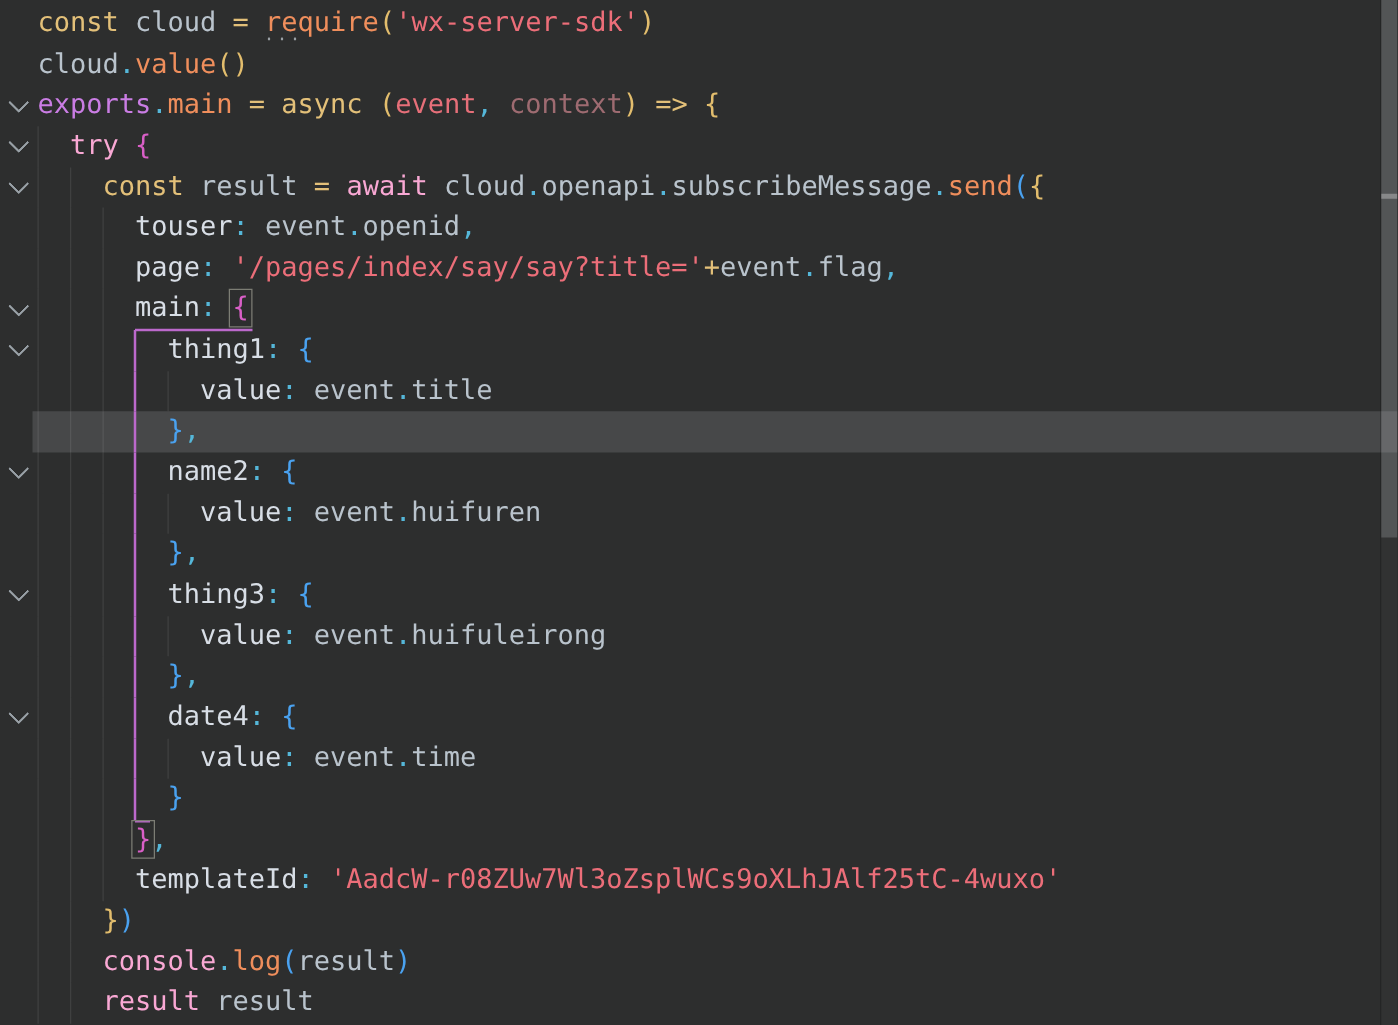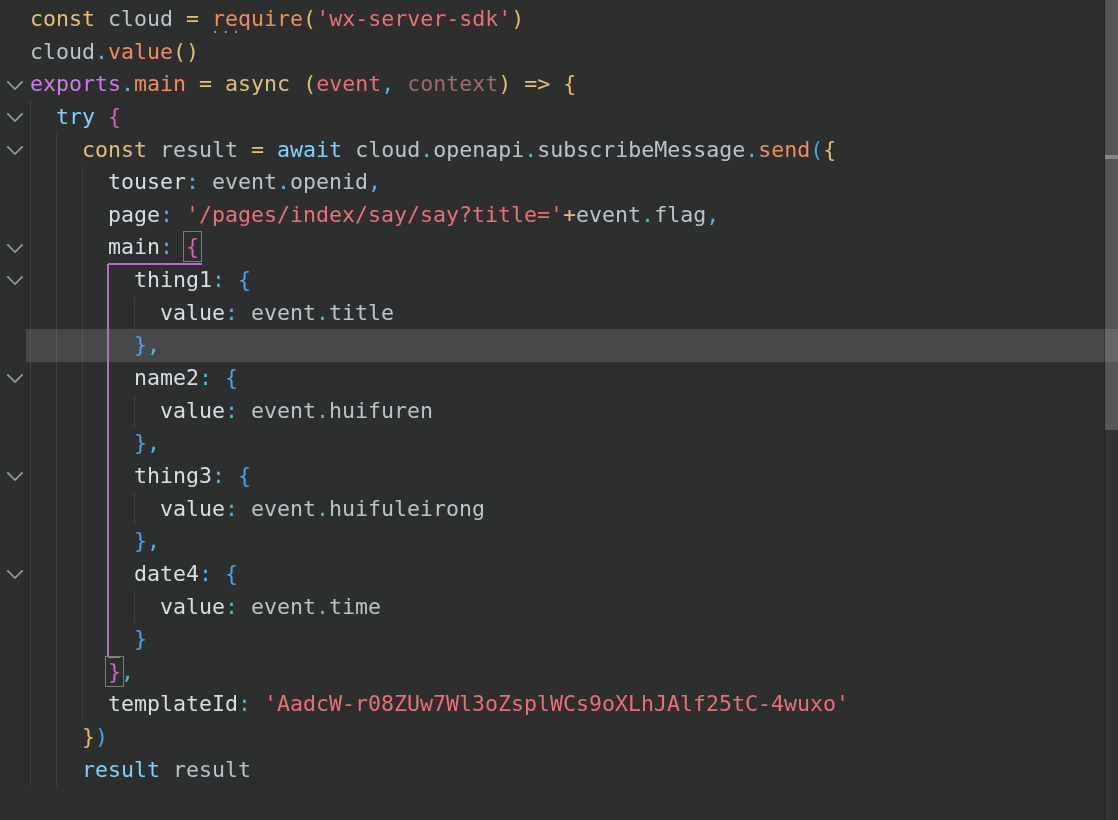--- a/index.html
+++ b/index.html
@@ -11,21 +11,21 @@
   .code{position:absolute;left:30px;top:0;height:32.65px;line-height:32.65px;
         font-size:21.6px;letter-spacing:0;z-index:3;}
   .guide{position:absolute;top:0;bottom:0;width:1px;background:rgba(255,255,255,0.085);z-index:2;}
   .guide.active{width:2px;background:#bc69cc;margin-left:-1px;}
   .chev{position:absolute;left:9px;top:50%;width:10px;height:10px;z-index:3;
         border-right:2px solid #98a0a6;border-bottom:2px solid #98a0a6;
         transform:translateY(-75%) rotate(45deg);border-radius:1px;}
   
   .tk-plain {color:#c3cad2;}
   .tk-kwgold{color:#e3c079;}
-  .tk-kwblue{color:#7dd3fc;}
+  .tk-kwblue{color:#f9a8d4;}
   .tk-punct {color:#55b7d9;}
   .tk-orange{color:#ef8e5c;}
   .tk-purple{color:#ca7de4;}
   .tk-red   {color:#e66f79;}
   .tk-dimred{color:#9e6b71;}
   .tk-string{color:#ec6e79;}
   .tk-key   {color:#d8dee6;}
   .tk-ident {color:#b9c3cc;}
   .tk-bgold {color:#e2bd6d;}
   .tk-bpink {color:#d95fc7;}
@@ -66,19 +66,20 @@
       <div class="line"><div class="guide" style="left: 30px;"></div><div class="guide" style="left: 56px;"></div><div class="guide" style="left: 82px;"></div><div class="guide active" style="left: 108px;"></div><span class="code"><span class="tk-plain">        </span><span class="tk-bblue">}</span><span class="tk-punct">,</span></span></div>
       <div class="line"><div class="guide" style="left: 30px;"></div><div class="guide" style="left: 56px;"></div><div class="guide" style="left: 82px;"></div><div class="guide active" style="left: 108px;"></div><span class="chev"></span><span class="code"><span class="tk-plain">        </span><span class="tk-key">thing3</span><span class="tk-punct">:</span><span class="tk-plain"> </span><span class="tk-bblue">{</span></span></div>
       <div class="line"><div class="guide" style="left: 30px;"></div><div class="guide" style="left: 56px;"></div><div class="guide" style="left: 82px;"></div><div class="guide active" style="left: 108px;"></div><div class="guide" style="left: 134px;"></div><span class="code"><span class="tk-plain">          </span><span class="tk-key">value</span><span class="tk-punct">:</span><span class="tk-plain"> </span><span class="tk-ident">event</span><span class="tk-punct">.</span><span class="tk-ident">huifuleirong</span></span></div>
       <div class="line"><div class="guide" style="left: 30px;"></div><div class="guide" style="left: 56px;"></div><div class="guide" style="left: 82px;"></div><div class="guide active" style="left: 108px;"></div><span class="code"><span class="tk-plain">        </span><span class="tk-bblue">}</span><span class="tk-punct">,</span></span></div>
       <div class="line"><div class="guide" style="left: 30px;"></div><div class="guide" style="left: 56px;"></div><div class="guide" style="left: 82px;"></div><div class="guide active" style="left: 108px;"></div><span class="chev"></span><span class="code"><span class="tk-plain">        </span><span class="tk-key">date4</span><span class="tk-punct">:</span><span class="tk-plain"> </span><span class="tk-bblue">{</span></span></div>
       <div class="line"><div class="guide" style="left: 30px;"></div><div class="guide" style="left: 56px;"></div><div class="guide" style="left: 82px;"></div><div class="guide active" style="left: 108px;"></div><div class="guide" style="left: 134px;"></div><span class="code"><span class="tk-plain">          </span><span class="tk-key">value</span><span class="tk-punct">:</span><span class="tk-plain"> </span><span class="tk-ident">event</span><span class="tk-punct">.</span><span class="tk-ident">time</span></span></div>
       <div class="line"><div class="guide" style="left: 30px;"></div><div class="guide" style="left: 56px;"></div><div class="guide" style="left: 82px;"></div><div class="guide active" style="left: 108px;"></div><span class="code"><span class="tk-plain">        </span><span class="tk-bblue">}</span></span></div>
       <div class="line"><div class="guide" style="left: 30px;"></div><div class="guide" style="left: 56px;"></div><div class="guide" style="left: 82px;"></div><span class="code"><span class="tk-plain">      </span><span class="tk-bpink match-box">}</span><span class="tk-punct">,</span></span></div>
       <div class="line"><div class="guide" style="left: 30px;"></div><div class="guide" style="left: 56px;"></div><div class="guide" style="left: 82px;"></div><span class="code"><span class="tk-plain">      </span><span class="tk-key">templateId</span><span class="tk-punct">:</span><span class="tk-plain"> </span><span class="tk-string">'AadcW-r08ZUw7Wl3oZsplWCs9oXLhJAlf25tC-4wuxo'</span></span></div>
       <div class="line"><div class="guide" style="left: 30px;"></div><div class="guide" style="left: 56px;"></div><span class="code"><span class="tk-plain">    </span><span class="tk-bgold">}</span><span class="tk-bblue">)</span></span></div>
+      <div class="line"><div class="guide" style="left: 30px;"></div><div class="guide" style="left: 56px;"></div><span class="code"><span class="tk-plain">    </span><span class="tk-kwblue">console</span><span class="tk-punct">.</span><span class="tk-orange">log</span><span class="tk-bblue">(</span><span class="tk-ident">result</span><span class="tk-bblue">)</span></span></div>
       <div class="line"><div class="guide" style="left: 30px;"></div><div class="guide" style="left: 56px;"></div><span class="code"><span class="tk-plain">    </span><span class="tk-kwblue">result</span><span class="tk-plain"> </span><span class="tk-ident">result</span></span></div>
     </div>
   <div class="scrollbar">
     <div class="sb-thumb"></div>
     <div class="sb-marker"></div>
   </div>
 </div>
 
 </body></html>

